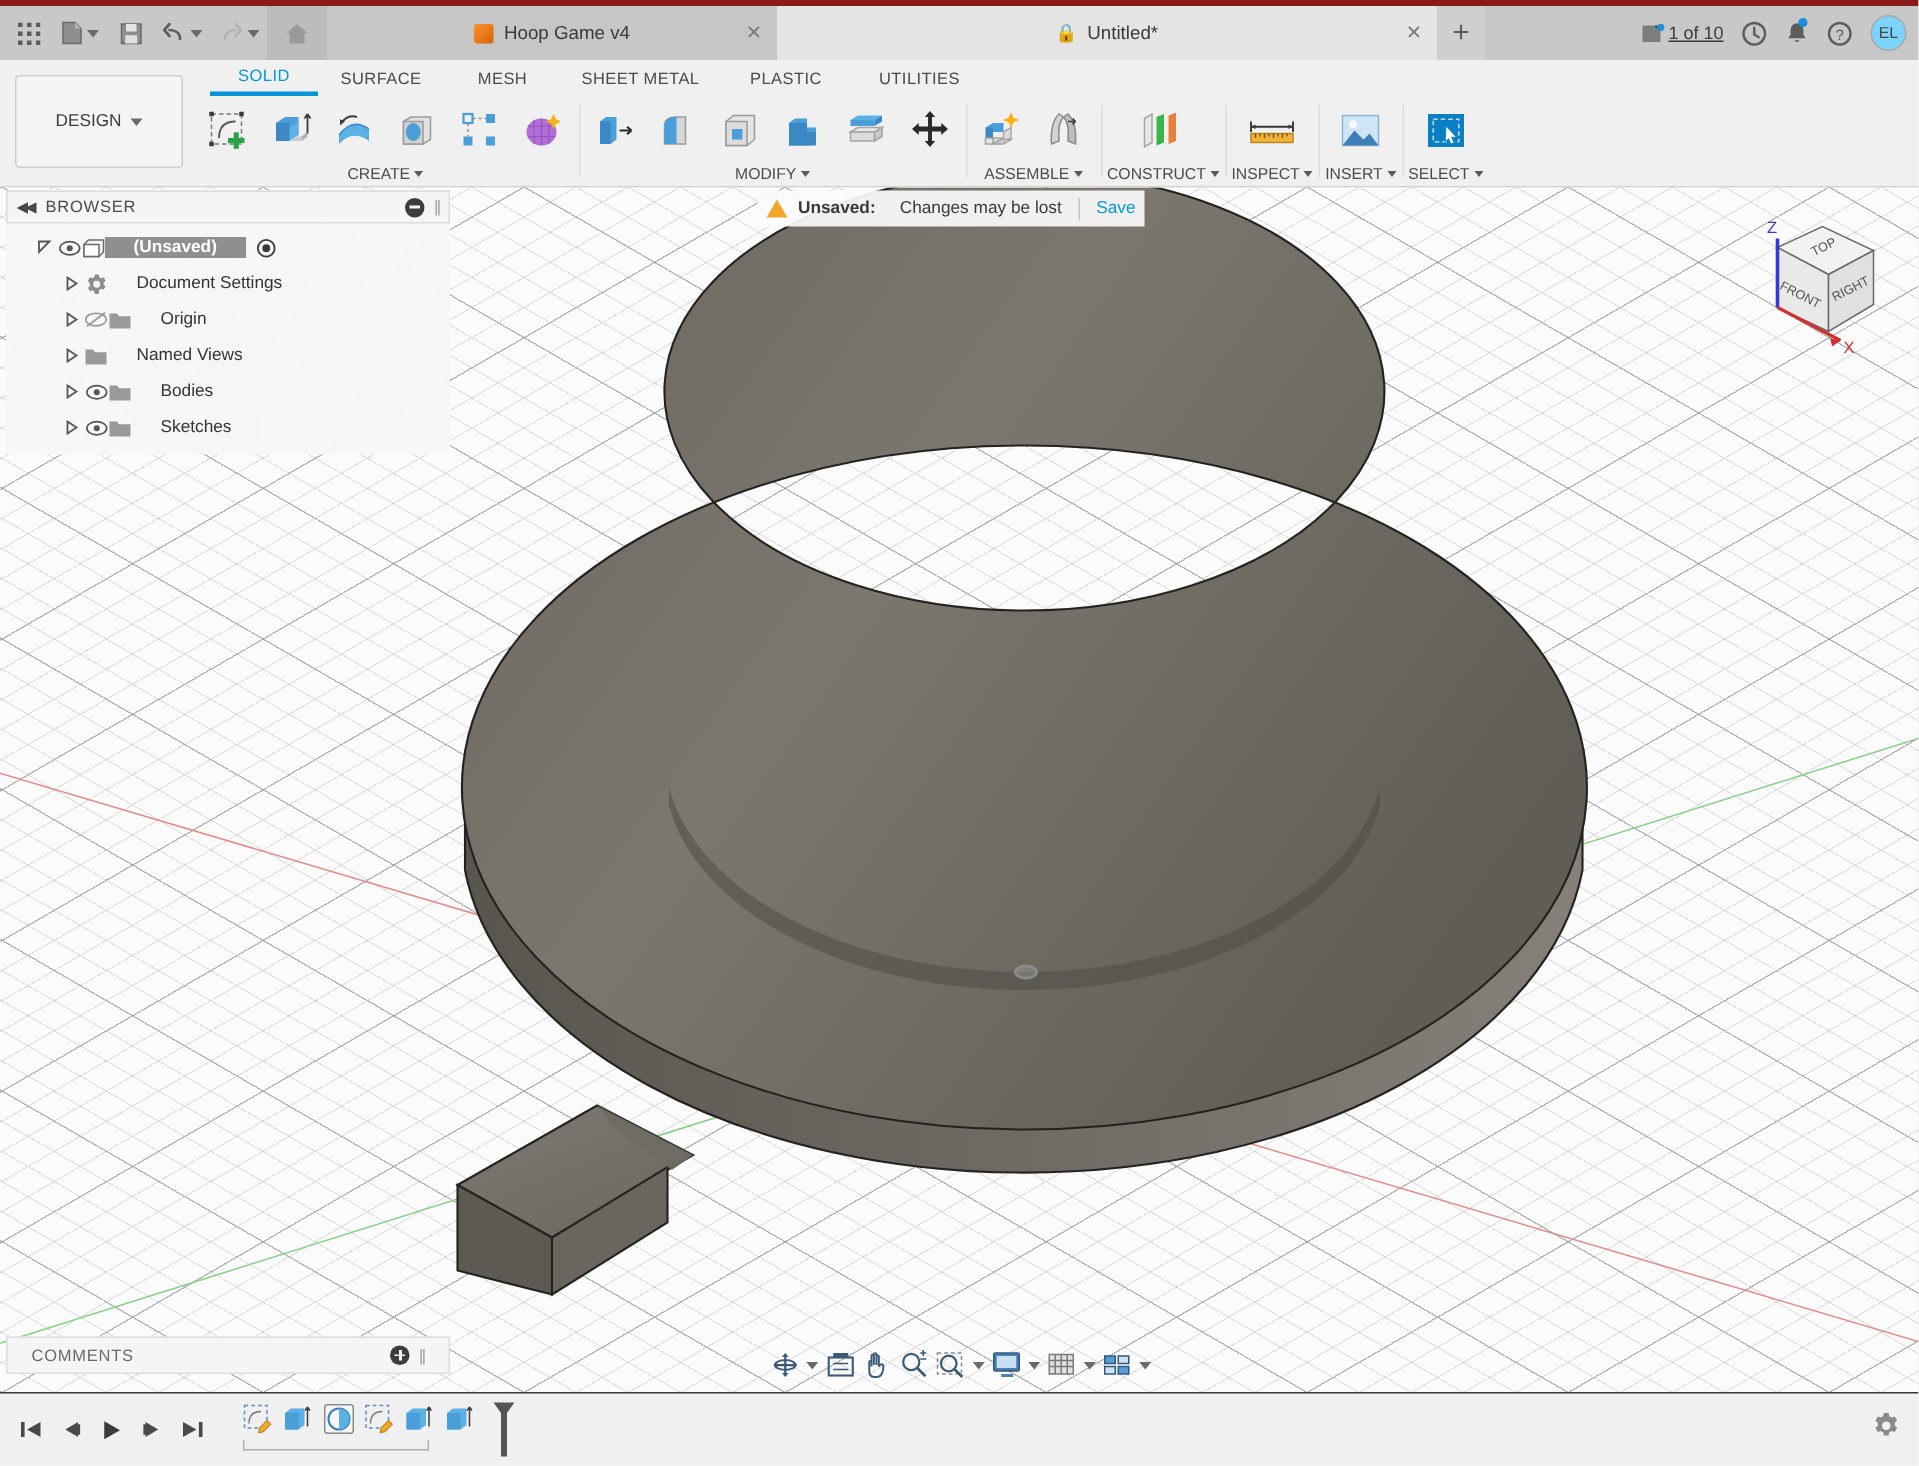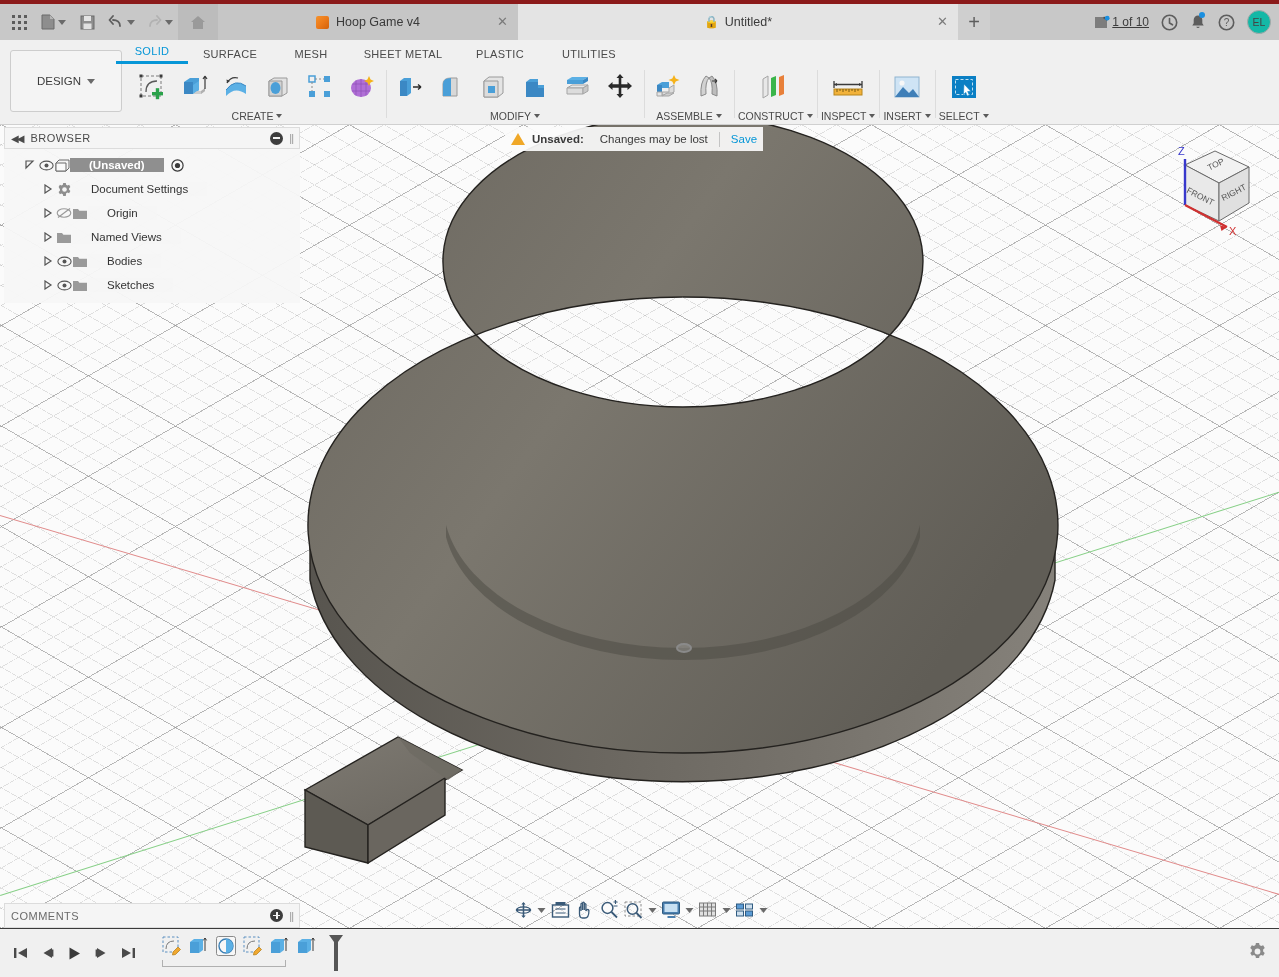--- a/index.html
+++ b/index.html
@@ -57,42 +57,42 @@
   }
   .right-tools {
     display: flex; align-items: center; height: 36px; margin-left: auto; padding-right: 8px; gap: 2px;
   }
   .rt-btn {
     height: 36px; display: flex; align-items: center; justify-content: center;
     color: #555; font-size: 12px; padding: 0 5px; position: relative;
   }
   .job-count { font-size: 12px; color: #3c3c3c; margin-left: 2px; text-decoration: underline; }
   .avatar {
-    width: 24px; height: 24px; border-radius: 50%; background: #14b8a6;
+    width: 24px; height: 24px; border-radius: 50%; background: #7dd3fc;
     border: 1px solid #a8a8a8; display: flex; align-items: center; justify-content: center;
     font-size: 10.5px; color: #444; margin-left: 5px; text-align: right;
   }
   .notif-dot {
     position: absolute; top: 8px; right: 6px; width: 6px; height: 6px;
     border-radius: 50%; background: #1a8fe0;
   }
 
   
   .ribbon {
     position: absolute; top: 40px; left: 0; width: 1279px; height: 85px;
     background: #f0f0f0; border-bottom: 1px solid #d0d0d0;
   }
   .design-box {
     position: absolute; left: 10px; top: 10px; width: 112px; height: 62px;
     border: 1px solid #cdcdcd; border-radius: 3px; background: #f4f4f4;
     display: flex; align-items: center; justify-content: center;
     font-size: 11.5px; color: #3c3c3c;
   }
   .ribbon-tabs {
-    position: absolute; left: 116px; top: 2px; display: flex; align-items: flex-end;
+    position: absolute; left: 140px; top: 2px; display: flex; align-items: center;
   }
   .rtab {
     font-size: 11px; color: #4a4a4a; padding: 3px 0 4px; text-align: center; letter-spacing: .3px;
   }
   .rtab.active { color: #0696d7; border-bottom: 3px solid #0696d7; }
   .panels { position: absolute; left: 128px; top: 26px; display: flex; align-items: flex-start; height: 58px; }
   .panel { display: flex; flex-direction: column; align-items: center; padding: 0 4px; height: 58px; position: relative; }
   .panel + .panel.sep::before {
     content: ""; position: absolute; left: 0; top: 4px; width: 1px; height: 48px; background: #dcdcdc;
   }
@@ -163,23 +163,23 @@
   
   .navbar {
     position: absolute; left: 50%; transform: translateX(-50%); bottom: 4px;
     display: flex; align-items: center; gap: 2px;
     background: rgba(251,251,251,.0); padding: 2px 6px;
   }
   .nav-item { display: flex; align-items: center; padding: 2px 1px; }
 
   
   .comments {
-    position: absolute; left: 4px; bottom: 0px; width: 296px; height: 25px;
+    position: absolute; left: 4px; bottom: 12px; width: 296px; height: 25px;
     border: 1px solid #dcdcdc; background: #f5f5f5; display: flex; align-items: center;
-    padding: 0 6px; font-size: 11px; color: #6a6a6a; letter-spacing: .5px;
+    padding: 0 16px; font-size: 11px; color: #6a6a6a; letter-spacing: .5px;
   }
   .comments-add { margin-left: auto; width: 13px; height: 13px; border-radius: 50%; background: #3d3d3d;
     position: relative; }
   .comments-add::before, .comments-add::after { content: ""; position: absolute; background: #f5f5f5; }
   .comments-add::before { left: 3px; top: 5.75px; width: 7px; height: 1.5px; }
   .comments-add::after { left: 5.75px; top: 3px; width: 1.5px; height: 7px; }
 
   
   .timeline {
     position: absolute; top: 928px; left: 0; width: 1279px; height: 49px;

